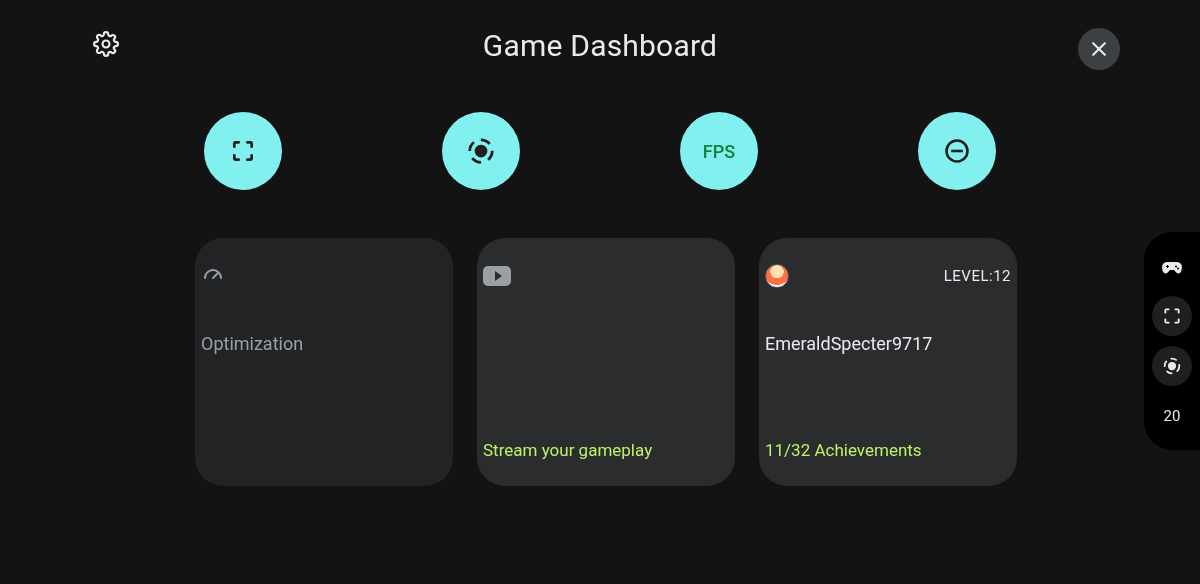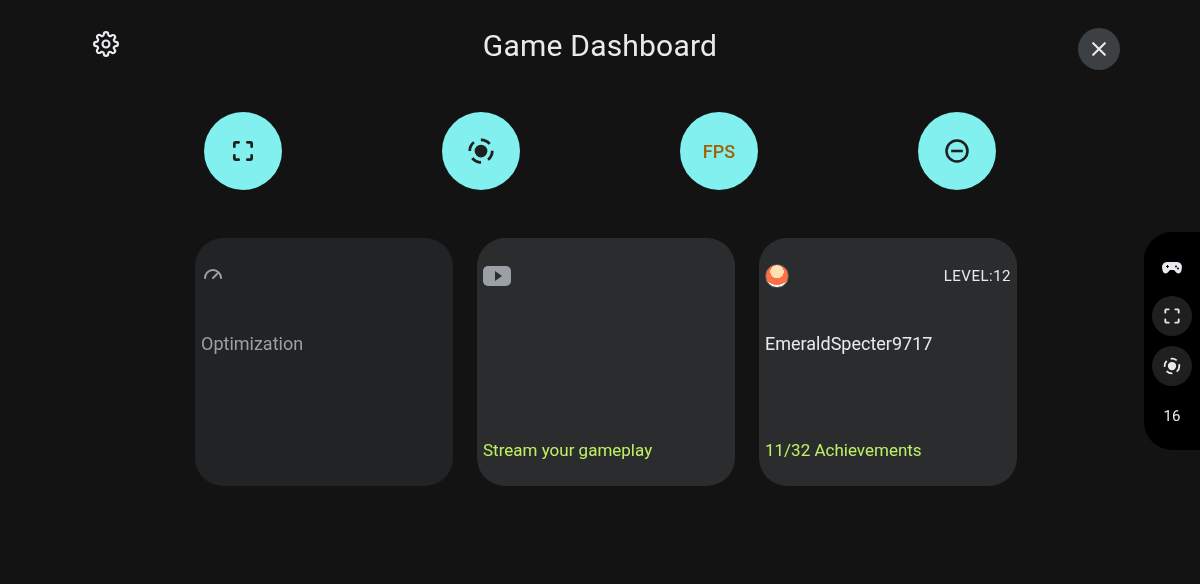--- a/index.html
+++ b/index.html
@@ -167,21 +167,21 @@
         <path d="M20 16v3a1 1 0 0 1-1 1h-3"></path>
     </svg>
   </div>
   <div class="action-circle">
     <svg width="30" height="30" viewBox="0 0 24 24" fill="none" stroke="#1f1f1f" stroke-width="2.2">
       <circle cx="12" cy="12" r="4" fill="#1f1f1f"></circle>
       <circle cx="12" cy="12" r="9" stroke-dasharray="8 6"></circle>
     </svg>
   </div>
   <div class="action-circle">
-    <span style="color:#a16207">FPS</span>
+    <span style="color:#15803d">FPS</span>
   </div>
   <div class="action-circle">
     <svg width="28" height="28" viewBox="0 0 24 24" fill="none" stroke="#1f1f1f" stroke-width="2.2">
       <circle cx="12" cy="12" r="9"></circle>
         <line x1="7" y1="12" x2="17" y2="12"></line>
     </svg>
   </div>
 </div>
 
 <div class="cards">
@@ -229,14 +229,14 @@
       <path d="M4 16v3a1 1 0 0 0 1 1h3"></path>
         <path d="M20 16v3a1 1 0 0 1-1 1h-3"></path>
     </svg>
   </div>
   <div class="pill-item bg">
     <svg width="22" height="22" viewBox="0 0 24 24" fill="none" stroke="#e8eaed" stroke-width="2">
       <circle cx="12" cy="12" r="3.5" fill="#e8eaed"></circle>
       <circle cx="12" cy="12" r="8" stroke-dasharray="7 5"></circle>
     </svg>
   </div>
-  <div class="pill-item">16</div>
+  <div class="pill-item">20</div>
 </div>
 
 </body></html>

